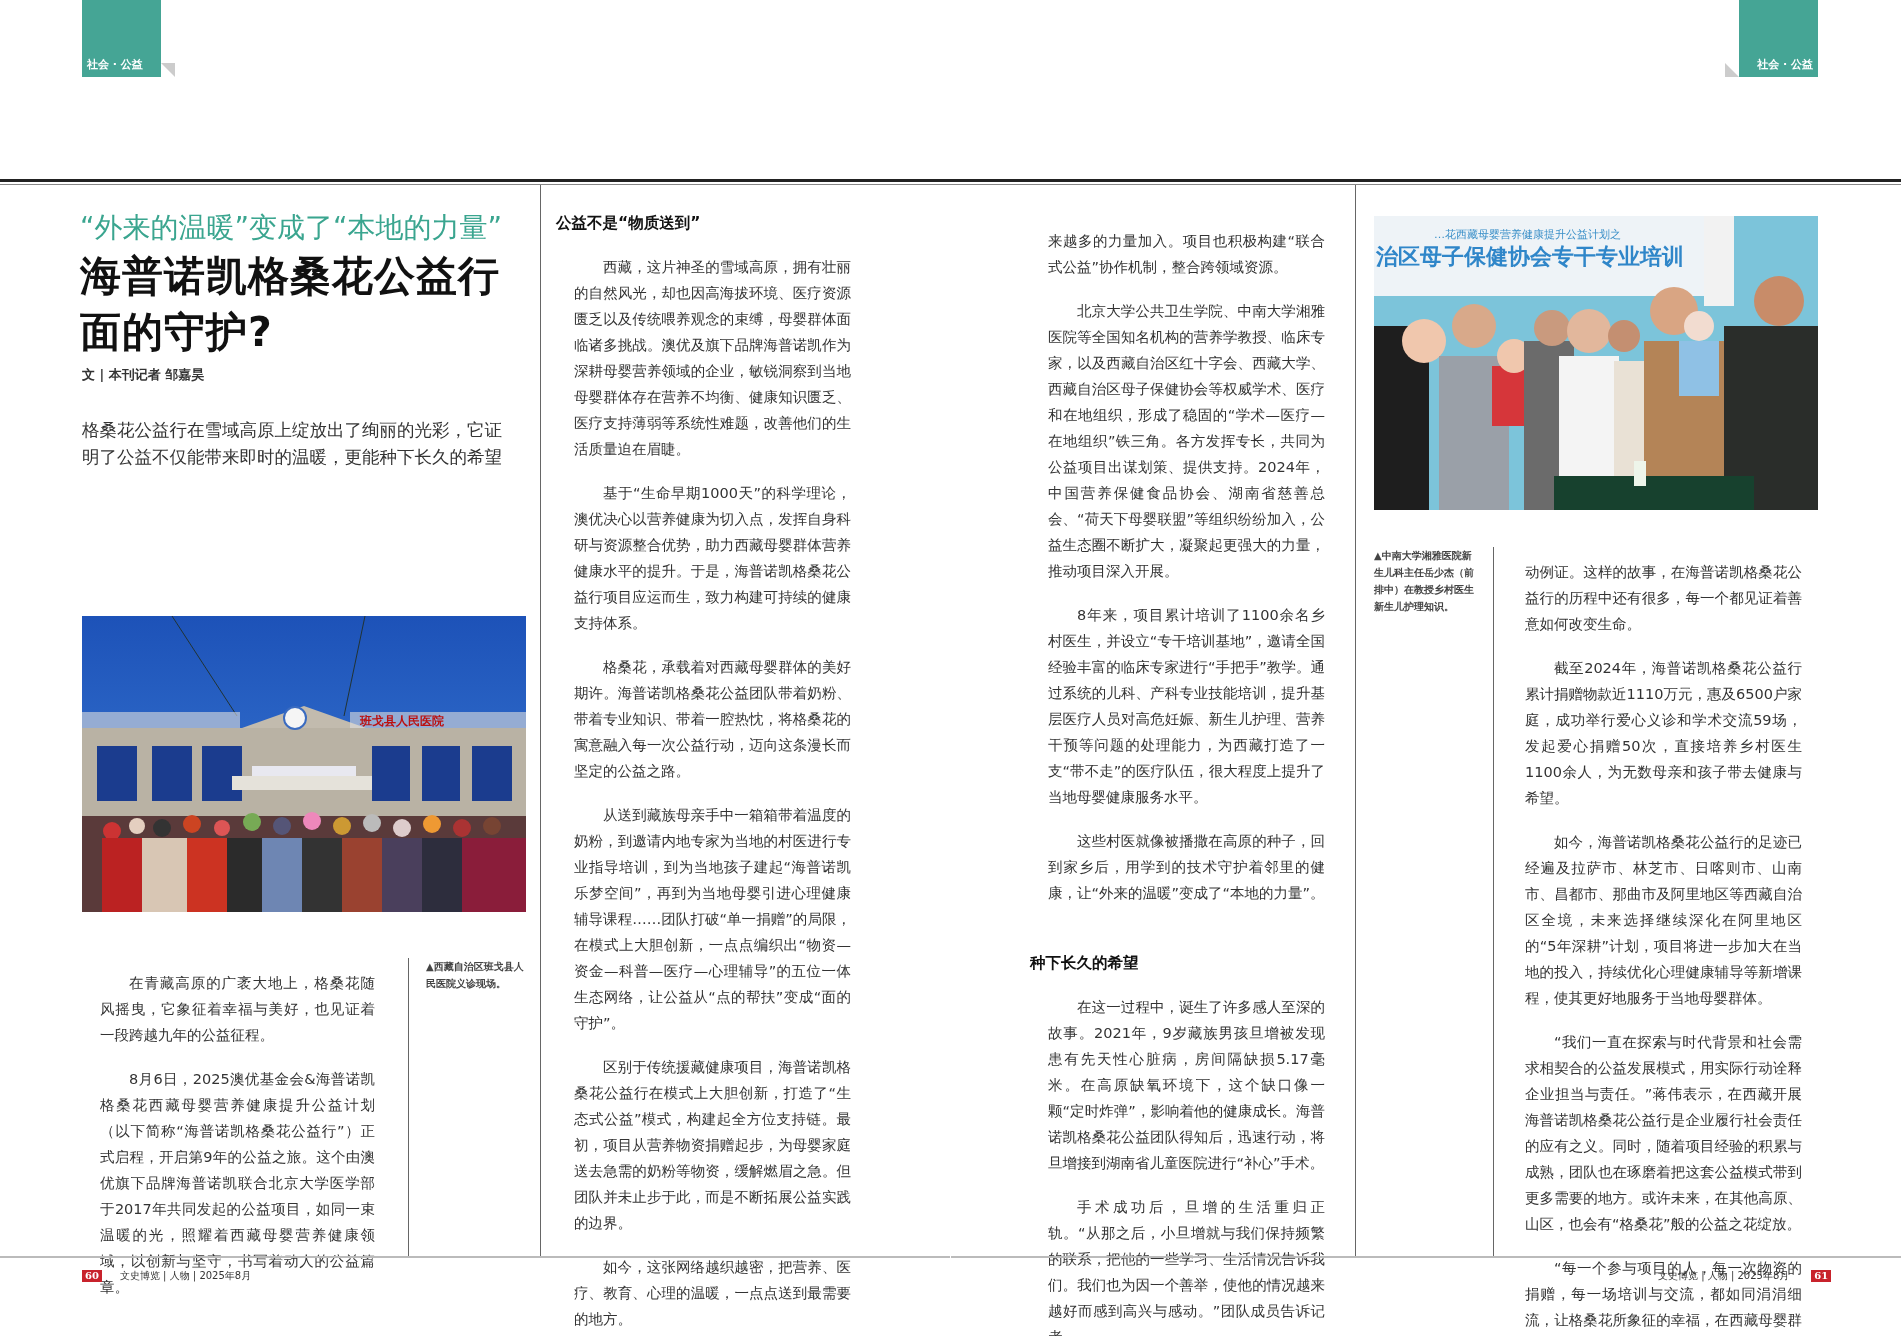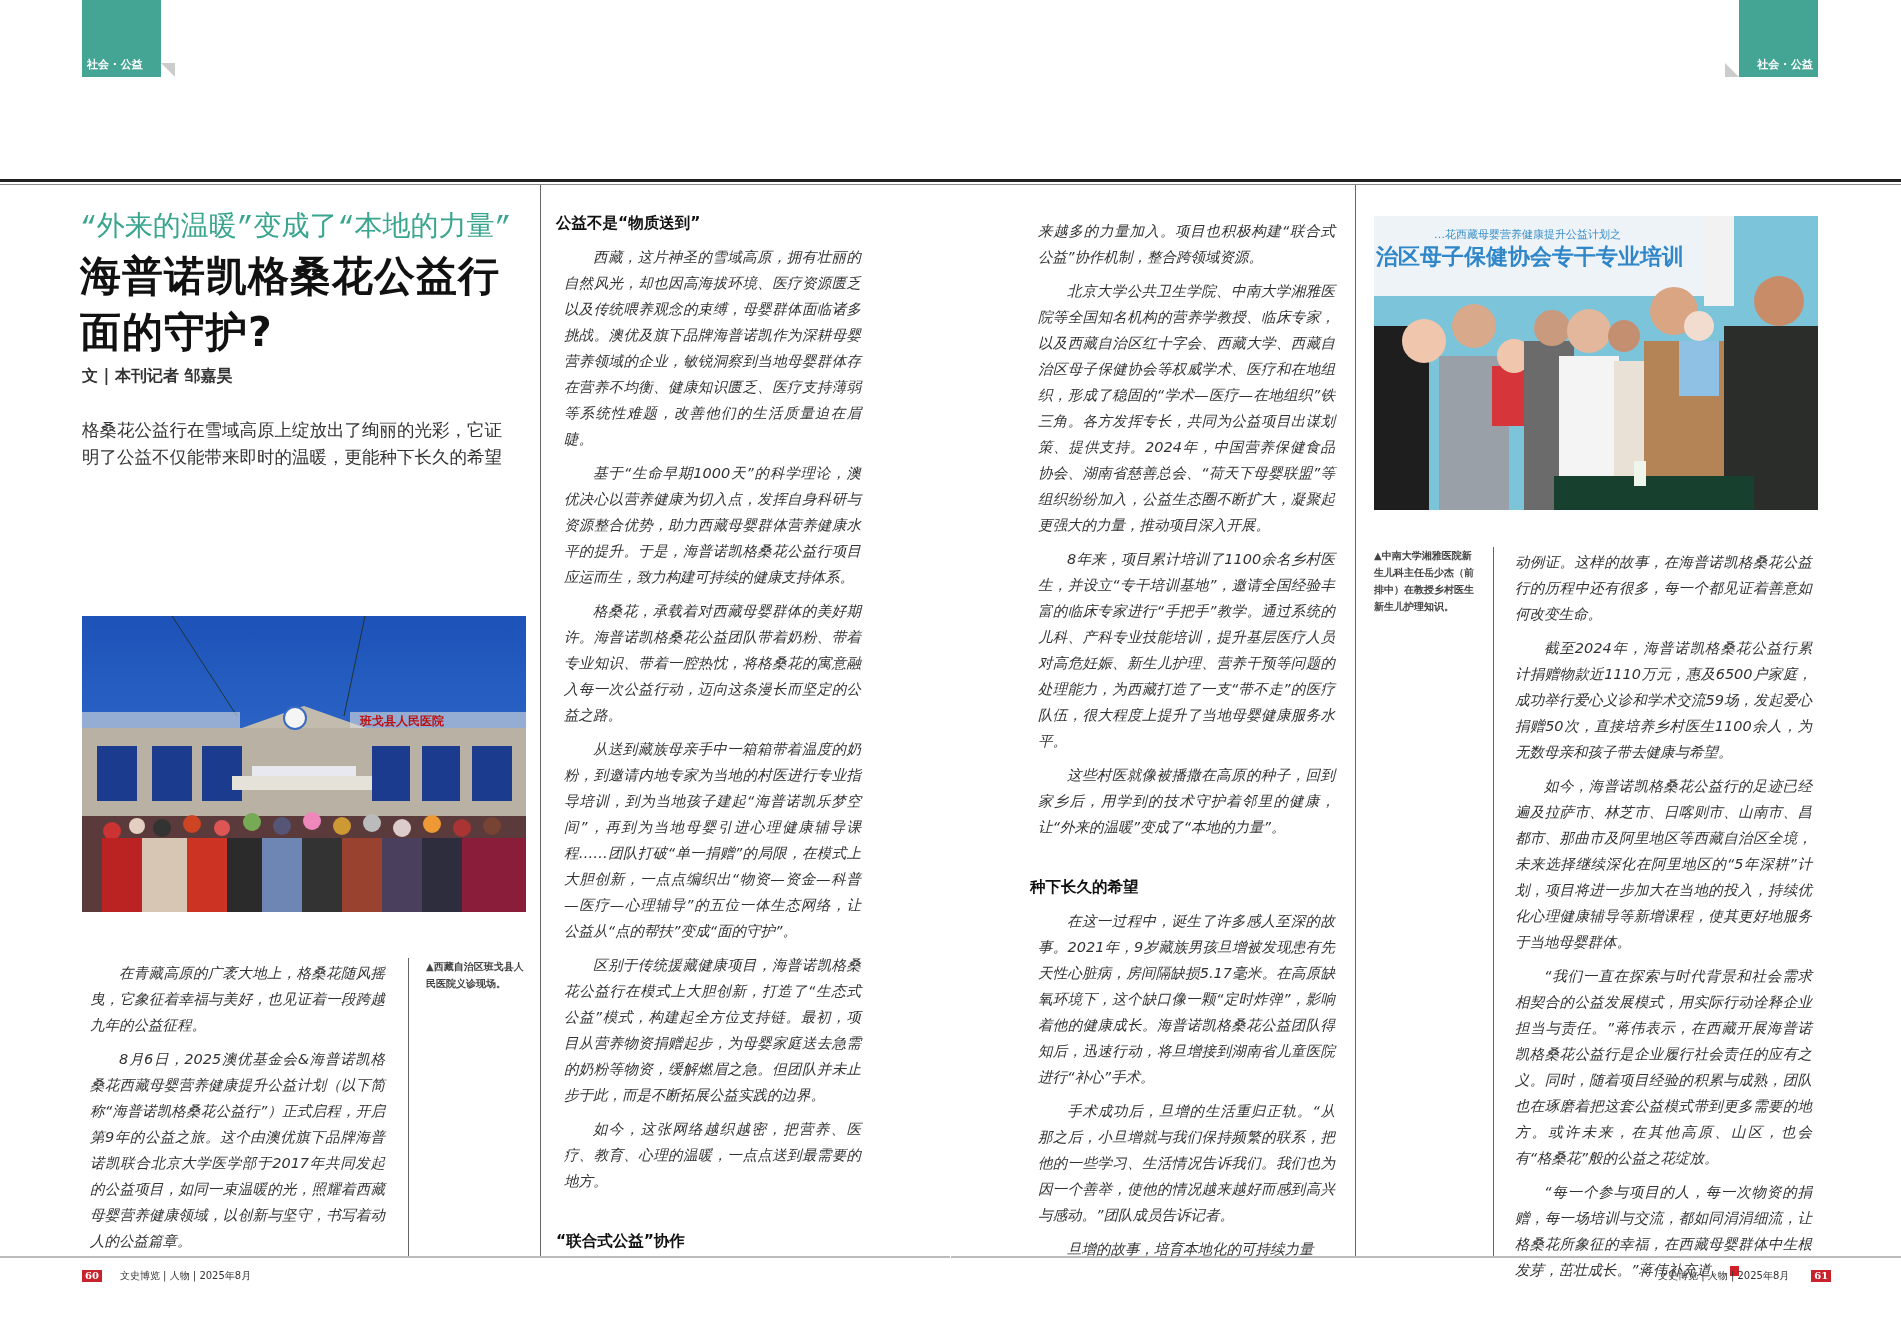--- a/index.html
+++ b/index.html
@@ -6,28 +6,28 @@
   body { width:1901px; height:1336px; background:#ffffff; position:relative; overflow:hidden;
          font-family:"DejaVu Sans","Liberation Sans",sans-serif; color:#2a2a2a; }
   .abs { position:absolute; }
   .tab { background:#45a595; color:#fff; font-size:11px; font-weight:bold; }
   .tab span { position:absolute; bottom:5px; }
   .fold { width:0; height:0; border-style:solid; }
   .rule-thick { left:0; width:1901px; height:3px; background:#222; top:179px; }
   .rule-thin { left:0; width:1901px; height:1px; background:#888; top:184px; }
   .vline { width:1px; background:#666; }
   .col { font-size:14.5px; line-height:26px; text-align:justify; color:#333; }
-  .col p { margin:8px; text-indent:2em;font-style:italic; }
+  .col p { margin:18px; text-indent:2em; }
   .col p.noindent { text-indent:0; }
   .col h3 { margin:0; font-size:15.5px; font-weight:bold; color:#111; line-height:26px; }
   .col .gap { height:26px; }
   .caption { font-size:10px; line-height:17px; font-weight:bold; color:#444; }
   .kicker { color:#3aa58f; font-size:28px; line-height:40px; letter-spacing:0px; }
   .title { color:#111; font-size:41px; font-weight:bold; line-height:56px; letter-spacing:1px; }
-  .byline { font-size:16px; font-family:"DejaVu Serif","Liberation Serif",serif; font-weight:bold; color:#333; }
+  .byline { font-size:13px; font-family:"DejaVu Serif","Liberation Serif",serif; font-weight:bold; color:#333; }
   .lead { font-size:17.5px; line-height:27px; color:#333; }
   .footer { font-size:10px; color:#333; }
   .pnum { background:#c8232c; color:#fff; font-size:10px; font-weight:bold; padding:0 3px; line-height:12px; font-family:"DejaVu Serif",serif; }
   .bottom-rule { height:2px; background:#bbb; top:1256px; }
   .photo { overflow:hidden; }
   .endmark { display:inline-block; width:9px; height:10px; background:#d0202a; vertical-align:middle; margin-left:4px; }
 </style>
 </head>
 <body>
 
@@ -42,21 +42,21 @@
 <div class="abs fold" style="left:1725px;top:63px;border-width:0 0 14px 14px;border-color:transparent transparent #ccc transparent;transform:rotate(90deg);"></div>
 
 <div class="abs rule-thick"></div>
 <div class="abs rule-thin"></div>
 
 <div class="abs vline" style="left:540px;top:185px;height:1071px;"></div>
 <div class="abs vline" style="left:408px;top:958px;height:298px;"></div>
 <div class="abs vline" style="left:1355px;top:185px;height:1071px;"></div>
 <div class="abs vline" style="left:1493px;top:547px;height:709px;"></div>
 
-<div class="abs kicker" style="left:80px;top:208px;width:460px;font-family:Liberation Mono, monospace;">“外来的温暖”变成了“本地的力量”</div>
+<div class="abs kicker" style="left:80px;top:208px;width:460px;">“外来的温暖”变成了“本地的力量”</div>
 <div class="abs title" style="left:80px;top:248px;width:460px;">
   <div>海普诺凯格桑花公益行</div>
   <div>面的守护?</div>
 </div>
 <div class="abs byline" style="left:82px;top:366px;">文 | 本刊记者 邹嘉昊</div>
 <div class="abs lead" style="left:82px;top:417px;width:420px;text-align:center;">格桑花公益行在雪域高原上绽放出了绚丽的光彩，它证明了公益不仅能带来即时的温暖，更能种下长久的希望</div>
 
 <div class="abs photo" style="left:82px;top:616px;width:444px;height:296px;">
   <svg width="444" height="296" viewBox="0 0 444 296">
     <defs>

